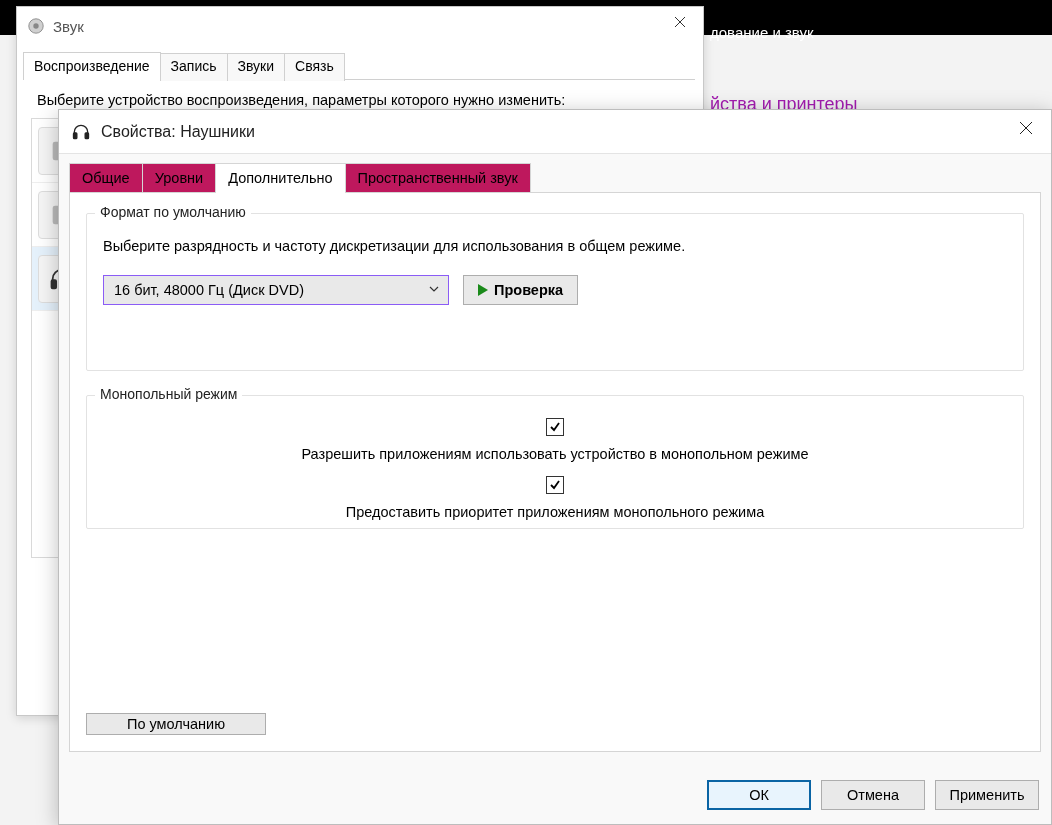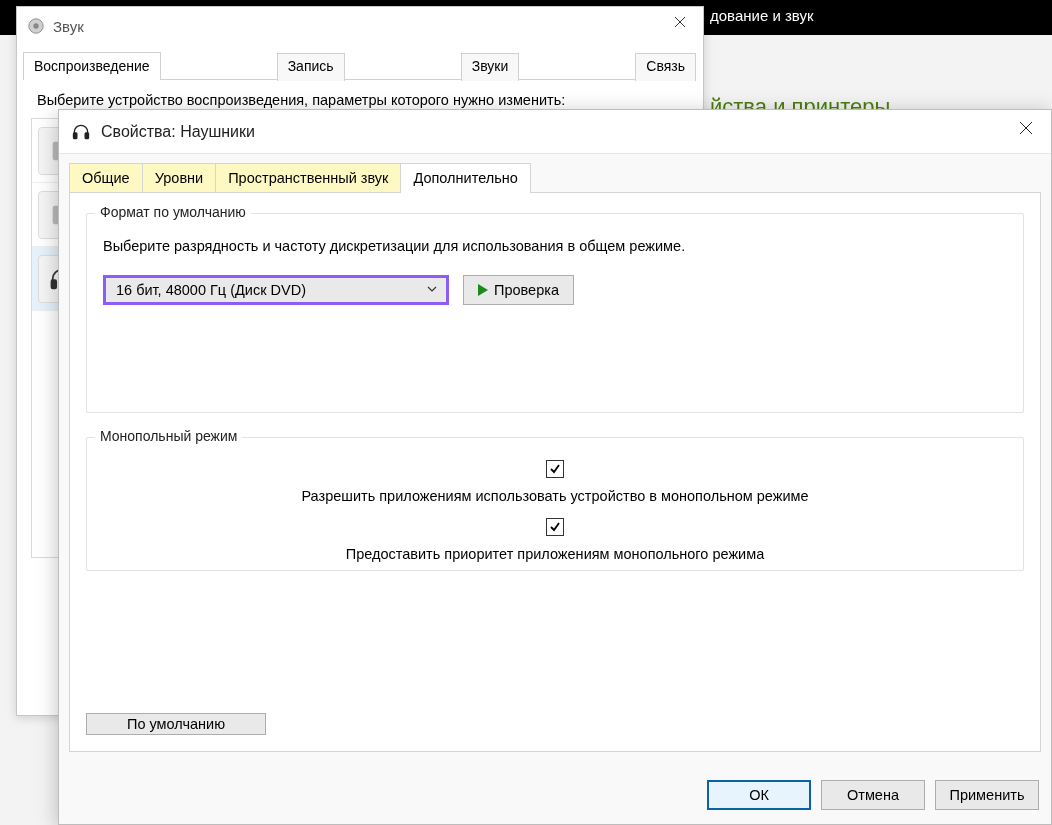--- a/index.html
+++ b/index.html
@@ -1,68 +1,68 @@
 <!DOCTYPE html>
 <html><head>
 <meta charset="utf-8">
 <style>
   * { box-sizing: border-box; margin: 0; padding: 0; font-family: "Segoe UI", Tahoma, sans-serif; }
   body { width: 1052px; height: 825px; background: #f3f3f3; position: relative; overflow: hidden; font-size: 14px; color: #000; }
 
   
   .bg-topbar { position: absolute; left: 0; top: 0; width: 1052px; height: 35px; background: #000; color: #fff; }
-  .bg-topbar span { position: absolute; left: 710px; top: 7px; font-size: 15px; }
-  .bg-link { position: absolute; left: 710px; top: 94px; color: #4d7c0f; font-size: 22px; }
+  .bg-topbar span { position: absolute; left: 710px; top: 24px; font-size: 15px; }
+  .bg-link { position: absolute; left: 710px; top: 94px; color: #a21caf; font-size: 18px; }
 
   
   .sound-dialog { position: absolute; left: 16px; top: 6px; width: 688px; height: 710px; background: #fff; border: 1px solid #c8c8c8; box-shadow: 0 2px 10px rgba(0,0,0,.15); }
   .sound-titlebar { height: 38px; display: flex; align-items: center; padding: 0 10px; position: relative; }
   .sound-title-icon { width: 18px; height: 18px; margin-right: 8px; display: inline-block; }
   .sound-title { color: #555; font-size: 15px; }
   .sound-close { position: absolute; right: 0; top: 0; width: 46px; height: 30px; display: flex; align-items: center; justify-content: center; }
   .sound-close svg { width: 12px; height: 12px; stroke: #333; stroke-width: 1; }
 
   .sound-body { padding: 6px 8px 6px 8px; }
-  .tabs-row { display: flex; border-bottom: 1px solid #d0d0d0; margin-left: -2px; justify-content: space-between; }
+  .tabs-row { display: flex; border-bottom: 1px solid #d0d0d0; margin-left: -2px; }
   .tab { padding: 5px 10px 6px; border: 1px solid #d0d0d0; border-bottom: none; margin-right: -1px; background: #fff; font-size: 14px; cursor: default; position: relative; top: 1px; }
   .tab.active { background: #fff; border-top: 1px solid #d0d0d0; z-index: 2; }
   .tab.inactive { background: #f8f8f8; top: 2px; padding-top: 4px; padding-bottom: 5px; color: #000000; }
   .sound-instr { margin: 12px 4px 0 12px; font-size: 14.5px; }
 
   .devlist { margin: 10px 6px 0 6px; width: 650px; height: 440px; border: 1px solid #d9d9d9; background: #fff; }
   .dev-item { height: 64px; border-bottom: 1px solid #eee; display: flex; align-items: center; padding-left: 6px; }
   .dev-icon-box { width: 48px; height: 48px; background: #f5f5f5; border: 1px solid #ddd; border-radius: 4px; margin-right: 10px; display: flex; align-items: center; justify-content: center; }
   .dev-item.selected { background: #e5f1fb; }
 
   
   .props-dialog { position: absolute; left: 58px; top: 109px; width: 994px; height: 716px; background: #fff; border: 1px solid #bdbdbd; box-shadow: 0 4px 20px rgba(0,0,0,.25); }
   .props-titlebar { height: 44px; display: flex; align-items: center; padding: 0 12px; position: relative; border-bottom: 1px solid #e4e4e4; background: #fff; }
   .props-title-icon { width: 20px; height: 20px; margin-right: 10px; }
   .props-title { font-size: 16px; color: #222; }
   .props-close { position: absolute; right: 0; top: 0; width: 50px; height: 36px; display: flex; align-items: center; justify-content: center; }
   .props-close svg { width: 14px; height: 14px; stroke: #222; stroke-width: 1; }
 
   .props-body { padding: 8px 10px 0 10px; background: #f9f9f9; height: calc(100% - 44px); position: relative; }
   .props-tabs { display: flex; }
-  .ptab { padding: 6px 12px 7px; border: 1px solid #d5d5d5; border-bottom: none; margin-right: -1px; background: #fef9c3; font-size: 14.5px; cursor: default; position: relative; top: 1px; }
+  .ptab { padding: 6px 12px 7px; border: 1px solid #d5d5d5; border-bottom: none; margin-right: -1px; background: #be185d; font-size: 14.5px; cursor: default; position: relative; top: 1px; }
   .ptab.active { background: #fff; z-index: 2; }
 
   .props-panel { border: 1px solid #d5d5d5; background: #fff; height: 560px; padding: 20px 16px 16px 16px; position: relative; }
 
   
   .groupbox { border: 1px solid #e2e2e2; border-radius: 2px; padding: 22px 16px 20px 16px; position: relative; margin-bottom: 24px; }
   .groupbox .legend { position: absolute; top: -10px; left: 8px; background: #fff; padding: 0 5px; font-size: 14px; color: #222; }
-  .gb1 { height: 200px; }
+  .gb1 { height: 158px; }
   .gb2 { height: 134px; }
 
   .gb-text { font-size: 14.5px; line-height: 1.45; margin-bottom: 18px; }
   .format-row { display: flex; align-items: center; gap: 14px; }
-  .combo { width: 346px; height: 30px; border: 3px solid #8b5cf6; background: #e9e9e9; display: flex; align-items: center; justify-content: space-between; padding: 0 8px 0 10px; font-size: 14.5px; }
+  .combo { width: 346px; height: 30px; border: 1px solid #8b5cf6; background: #e9e9e9; display: flex; align-items: center; justify-content: space-between; padding: 0 8px 0 10px; font-size: 14.5px; }
   .combo .chev svg { width: 12px; height: 12px; stroke: #333; stroke-width: 1.2; fill: none; }
-  .test-btn { height: 30px; border: 1px solid #adadad; background: #e9e9e9; padding: 0 14px; display: flex; align-items: center; gap: 6px; font-size: 14.5px; }
+  .test-btn { height: 30px; border: 1px solid #adadad; background: #e9e9e9; padding: 0 14px; display: flex; align-items: center; gap: 6px; font-size: 14.5px; font-weight: bold; }
   .play-tri { width: 0; height: 0; border-left: 10px solid #1a8a1a; border-top: 6px solid transparent; border-bottom: 6px solid transparent; }
 
   .check-row { display: flex; align-items: center; gap: 10px; margin-bottom: 14px; font-size: 14.5px; flex-direction: column; }
   .checkbox { width: 18px; height: 18px; border: 1px solid #333; display: flex; align-items: center; justify-content: center; background: #fff; }
   .checkbox svg { width: 12px; height: 12px; stroke: #000; stroke-width: 1.8; fill: none; }
 
   .defaults-btn { position: absolute; left: 16px; bottom: 16px; height: 22px; width: 180px; border: 1px solid #adadad; background: #e9e9e9; font-size: 14.5px; display: flex; align-items: center; justify-content: center; }
 
   .dialog-buttons { position: absolute; right: 12px; bottom: 14px; display: flex; gap: 10px; align-items: center; }
   .dbtn { height: 30px; width: 104px; border: 1px solid #adadad; background: #e9e9e9; font-size: 14.5px; display: flex; align-items: center; justify-content: center; }
@@ -143,22 +143,22 @@
       <svg viewBox="0 0 14 14">
           <line x1="1" y1="1" x2="13" y2="13"></line>
           <line x1="13" y1="1" x2="1" y2="13"></line>
         </svg>
     </div>
   </div>
   <div class="props-body">
     <div class="props-tabs">
       <div class="ptab">Общие</div>
       <div class="ptab">Уровни</div>
+      <div class="ptab active">Дополнительно</div>
       <div class="ptab">Пространственный звук</div>
-      <div class="ptab active">Дополнительно</div>
     </div>
     <div class="props-panel">
 
       <div class="groupbox gb1">
         <div class="legend">Формат по умолчанию</div>
         <div class="gb-text">Выберите разрядность и частоту дискретизации для использования в общем режиме.</div>
         <div class="format-row">
           <div class="combo">
             <span>16 бит, 48000 Гц (Диск DVD)</span>
             <span class="chev">

